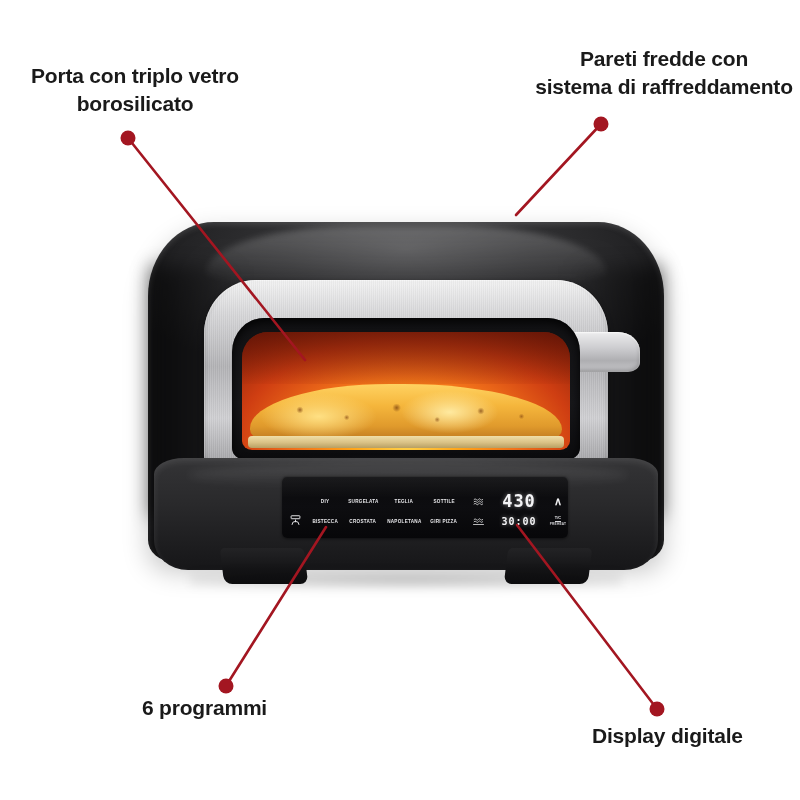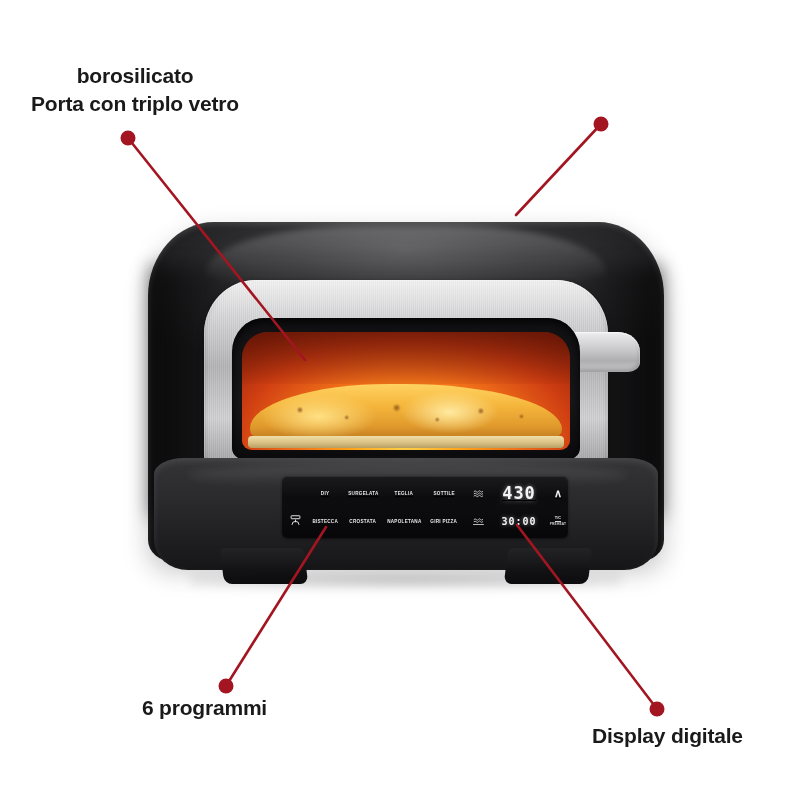--- a/index.html
+++ b/index.html
@@ -236,21 +236,21 @@
     position: absolute;
     left: 0; top: 0; width: 100%; height: 22px;
     background: linear-gradient(180deg, rgba(255,255,255,0.07), rgba(255,255,255,0));
   }
   .panel-row {
     position: absolute;
     left: 0; width: 100%; height: 30px;
     display: flex;
     align-items: center;
   }
-  .panel-row.top { top: 2px; text-decoration: underline; }
+  .panel-row.top { top: 10px; }
   .panel-row.bottom { top: 30px; }
 
   .prog {
     color: #e9e9ec;
     font-size: 4.4px;
     font-weight: 700;
     letter-spacing: 0.25px;
     text-align: center;
     white-space: nowrap;
     transform: scale(1.05);
@@ -414,24 +414,28 @@
     </g>
     <g fill="#a31621">
       <circle cx="128" cy="138" r="7.5"></circle>
       <circle cx="601" cy="124" r="7.5"></circle>
       <circle cx="226" cy="686" r="7.5"></circle>
       <circle cx="657" cy="709" r="7.5"></circle>
     </g>
   </svg>
 
   <div id="label-door" class="callout-label">
+    <div>Porta con triplo vetro</div>
     <div>borosilicato</div>
-    <div>Porta con triplo vetro</div>
   </div>
 
+  <div id="label-walls" class="callout-label">
+    <div>Pareti fredde con</div>
+    <div>sistema di raffreddamento</div>
+  </div>
 
   <div id="label-programs" class="callout-label">
     <div>6 programmi</div>
   </div>
 
   <div id="label-display" class="callout-label">
     <div>Display digitale</div>
   </div>
 
 </div>

